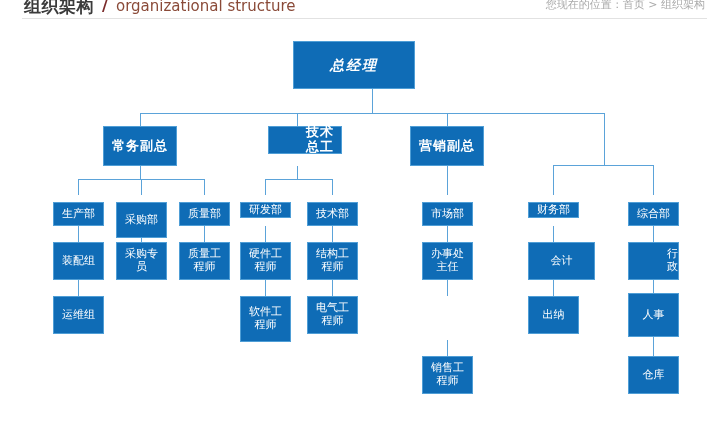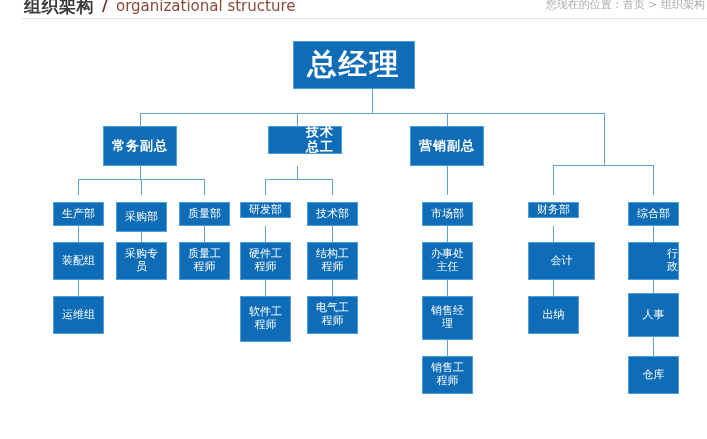--- a/index.html
+++ b/index.html
@@ -80,23 +80,24 @@
     justify-content: center;
     text-align: center;
     line-height: 1.15;
     font-size: 11px;
     padding: 2px 1px;
     white-space: pre-line;
   }
   .node.root {
     background: #0f6cb6;
     border: 1px solid #4f9ed6;
-    font-size: 29px;
+    font-size: 14px;
     font-weight: bold;
     letter-spacing: 2px;
+    font-style: italic;
   }
   .node.lvl2 {
     font-size: 13px;
     font-weight: bold;
     letter-spacing: 1px;
   }
   .conn {
     position: absolute;
     background: #5ba3d9;
   }
@@ -163,21 +164,21 @@
     <div class="conn v" style="left:447px; top:321px; height:16px;"></div>
     <div class="conn v" style="left:653px; top:318px; height:19px;"></div>
 
     <div class="node root" style="left:293px; top:22px; width:122px; height:48px;">总经理</div>
 
     <div class="node lvl2" style="left:103px; top:107px; width:74px; height:40px;">常务副总</div>
     <div class="node lvl2" style="left:268px; top:107px; width:74px; height:28px;padding-left:31px;">技术总工</div>
     <div class="node lvl2" style="left:410px; top:107px; width:74px; height:40px;text-align:center;">营销副总</div>
 
     <div class="node" style="left:53px;  top:183px; width:51px; height:24px;">生产部</div>
-    <div class="node" style="left:116px; top:183px; width:51px; height:30px;">采购部</div>
+    <div class="node" style="left:116px; top:183px; width:51px; height:36px;">采购部</div>
     <div class="node" style="left:179px; top:183px; width:51px; height:24px;">质量部</div>
     <div class="node" style="left:240px; top:183px; width:51px; height:16px;">研发部</div>
     <div class="node" style="left:307px; top:183px; width:51px; height:24px;">技术部</div>
     <div class="node" style="left:422px; top:183px; width:51px; height:24px;">市场部</div>
     <div class="node" style="left:528px; top:183px; width:51px; height:16px;">财务部</div>
     <div class="node" style="left:628px; top:183px; width:51px; height:24px;">综合部</div>
 
     <div class="node" style="left:53px;  top:223px; width:51px; height:38px;">装配组</div>
     <div class="node" style="left:116px; top:223px; width:51px; height:38px;">采购专
 员</div>
@@ -190,22 +191,20 @@
     <div class="node" style="left:422px; top:223px; width:51px; height:38px;">办事处
 主任</div>
     <div class="node" style="left:528px; top:223px; width:67px; height:38px;">会计</div>
     <div class="node" style="left:628px; top:223px; width:51px; height:38px;padding-left:39px;">行政</div>
 
     <div class="node" style="left:53px;  top:277px; width:51px; height:38px;">运维组</div>
     <div class="node" style="left:240px; top:277px; width:51px; height:46px;">软件工
 程师</div>
     <div class="node" style="left:307px; top:277px; width:51px; height:38px;">电气工
 程师</div>
-    <div class="node" style="left:422px; top:277px; width:51px; height:44px;">销售经
-理</div>
     <div class="node" style="left:528px; top:277px; width:51px; height:38px;">出纳</div>
     <div class="node" style="left:628px; top:274px; width:51px; height:44px;text-align:right;">人事</div>
 
     <div class="node" style="left:422px; top:337px; width:51px; height:38px;">销售工
 程师</div>
     <div class="node" style="left:628px; top:337px; width:51px; height:38px;">仓库</div>
 
   </div>
 </div>
 

